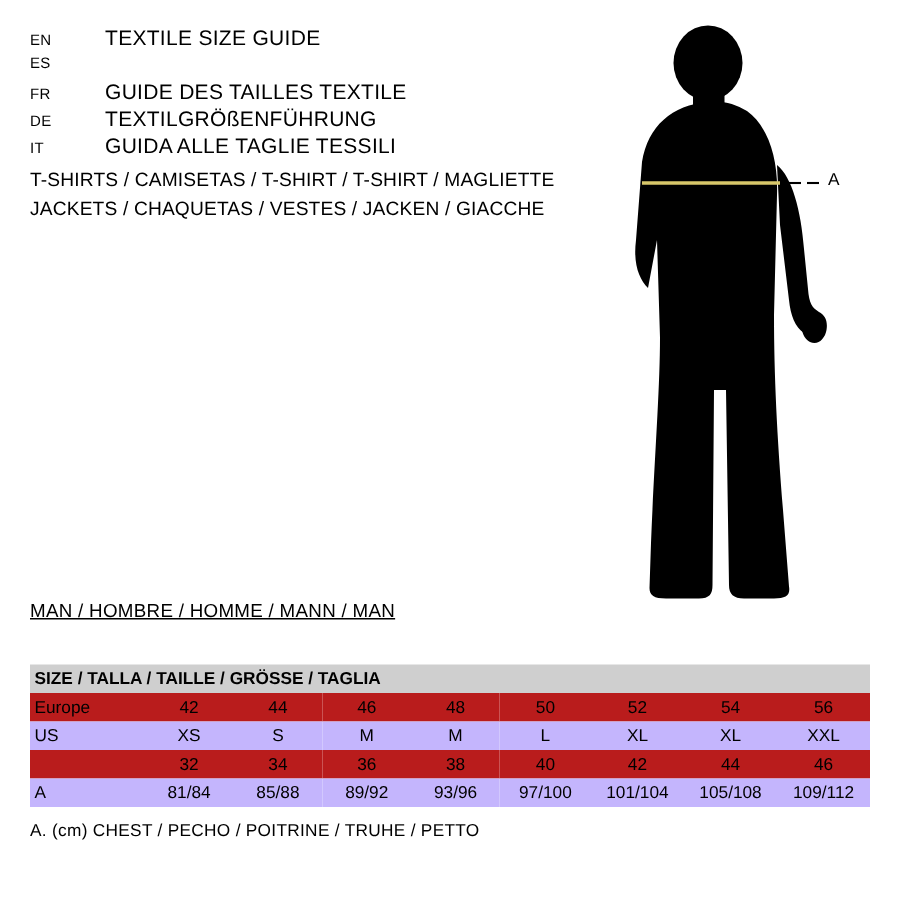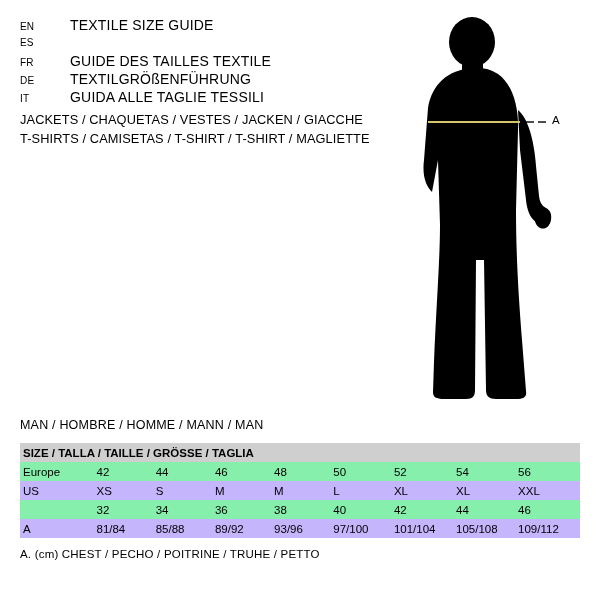--- a/index.html
+++ b/index.html
@@ -76,25 +76,26 @@
     top: 104px;
     font-size: 11.5px;
     letter-spacing: 0.5px;
     color: #000;
   }
 
   
   .man-title {
     position: absolute;
     left: 20px;
-    top: 418px;
+    top: 400px;
     font-size: 12.5px;
     font-weight: normal;
     letter-spacing: 0.2px;
     white-space: nowrap;
+    text-decoration: underline;
   }
   table.size-table {
     position: absolute;
     left: 20px;
     top: 443px;
     width: 560px;
     border-collapse: collapse;
     font-size: 11.5px;
   }
   table.size-table td {
@@ -103,33 +104,33 @@
     vertical-align: middle;
     white-space: nowrap;
   }
   .row-head td {
     background: #cfcfcf;
     font-size: 11.5px;
     height: 18px;
     font-weight: bold;
   }
   .row-alt td {
-    background: #86efac;
+    background: #b91c1c;
     margin-top: 40px;
   }
   .row-plain td {
     background: #c4b5fd;
   }
   .c-label {
     width: 84px;
     padding-left: 3px !important;
   }
   .c-val {
     width: 68px;
-    text-align: left;
+    text-align: center;
   }
   .foot-note {
     position: absolute;
     left: 20px;
     top: 548px;
     font-size: 11.5px;
     letter-spacing: 0.2px;
     white-space: nowrap;
   }
 </style>
@@ -154,22 +155,22 @@
       <span class="lang-code">DE</span>
       <span class="lang-text">TEXTILGRÖßENFÜHRUNG</span>
     </div>
     <div class="lang-row">
       <span class="lang-code">IT</span>
       <span class="lang-text">GUIDA ALLE TAGLIE TESSILI</span>
     </div>
   </div>
 
   <div class="cat-block">
+    <div class="cat-line">T-SHIRTS / CAMISETAS / T-SHIRT / T-SHIRT / MAGLIETTE</div>
     <div class="cat-line">JACKETS / CHAQUETAS / VESTES / JACKEN / GIACCHE</div>
-    <div class="cat-line">T-SHIRTS / CAMISETAS / T-SHIRT / T-SHIRT / MAGLIETTE</div>
   </div>
 
   <div class="figure-wrap">
     <svg width="190" height="400" viewBox="0 0 190 400">
 
       <ellipse cx="72" cy="32" rx="23" ry="25" fill="#000000"></ellipse>
 
       <rect x="62" y="50" width="21" height="12" fill="#000000"></rect>
 
       <path d="M72 58

